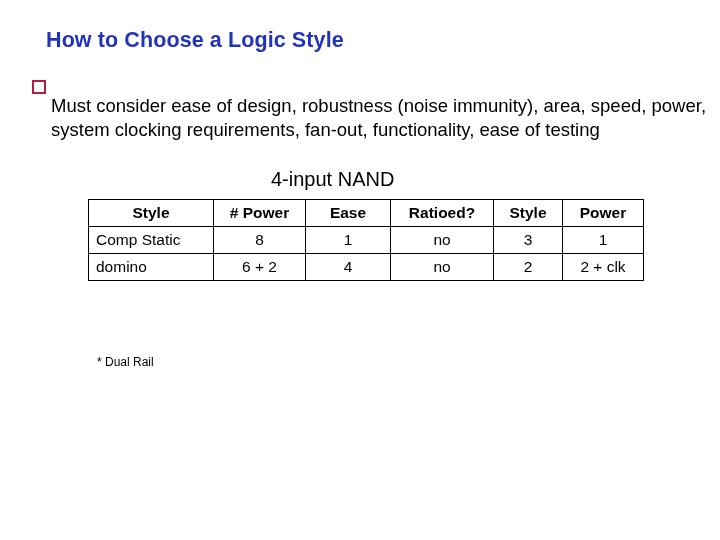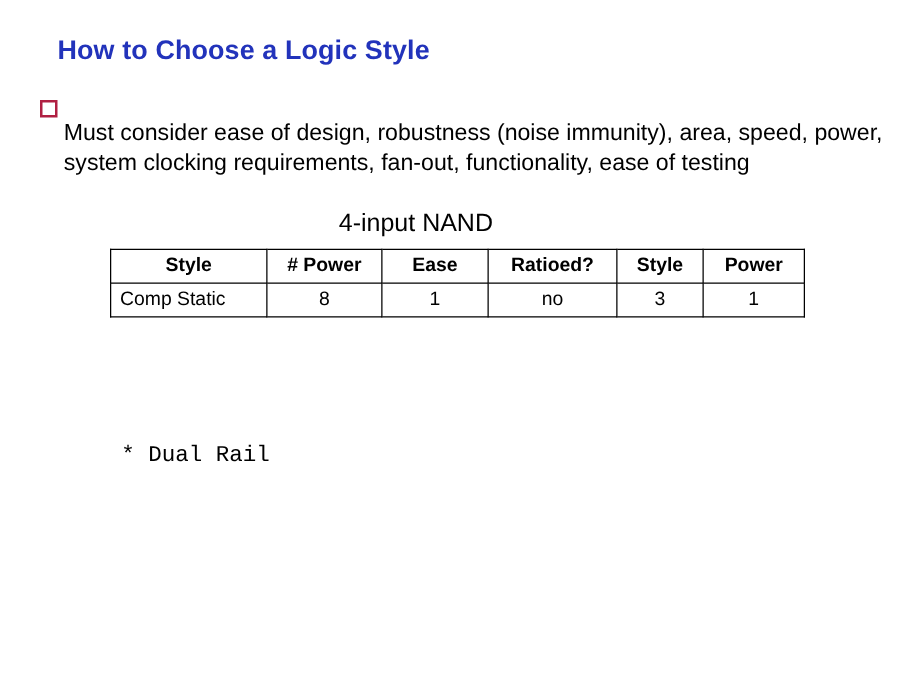--- a/index.html
+++ b/index.html
@@ -128,24 +128,23 @@
     font-size: 11px;
     vertical-align: super;
     line-height: 0;
   }
 
   
   .footnote {
     position: absolute;
     left: 97px;
     top: 355px;
-    font-size: 18px;
+    font-size: 12px;
     color: #000000;
     white-space: nowrap;
-    font-family: Liberation Mono, monospace;
   }
 </style>
 </head>
 <body>
 
 <div class="slide">
 
   <div class="slide-title">How to Choose a Logic Style</div>
 
   <div class="bullet-block" id="bullet-1">
@@ -177,20 +176,28 @@
       </thead>
       <tbody>
         <tr>
           <td class="cell-style"><span>Comp Static</span><sup class="star"></sup></td>
           <td class="cell-data">8</td>
           <td class="cell-data">1</td>
           <td class="cell-data">no</td>
           <td class="cell-data">3</td>
           <td class="cell-data">1</td>
         </tr>
+        <tr>
+          <td class="cell-style"><span>domino</span><sup class="star"></sup></td>
+          <td class="cell-data">6 + 2</td>
+          <td class="cell-data">4</td>
+          <td class="cell-data">no</td>
+          <td class="cell-data">2</td>
+          <td class="cell-data">2 + clk</td>
+        </tr>
       </tbody>
     </table>
   </div>
 
   <div class="footnote">* Dual Rail</div>
 
 
 </div>
 
 </body></html>

